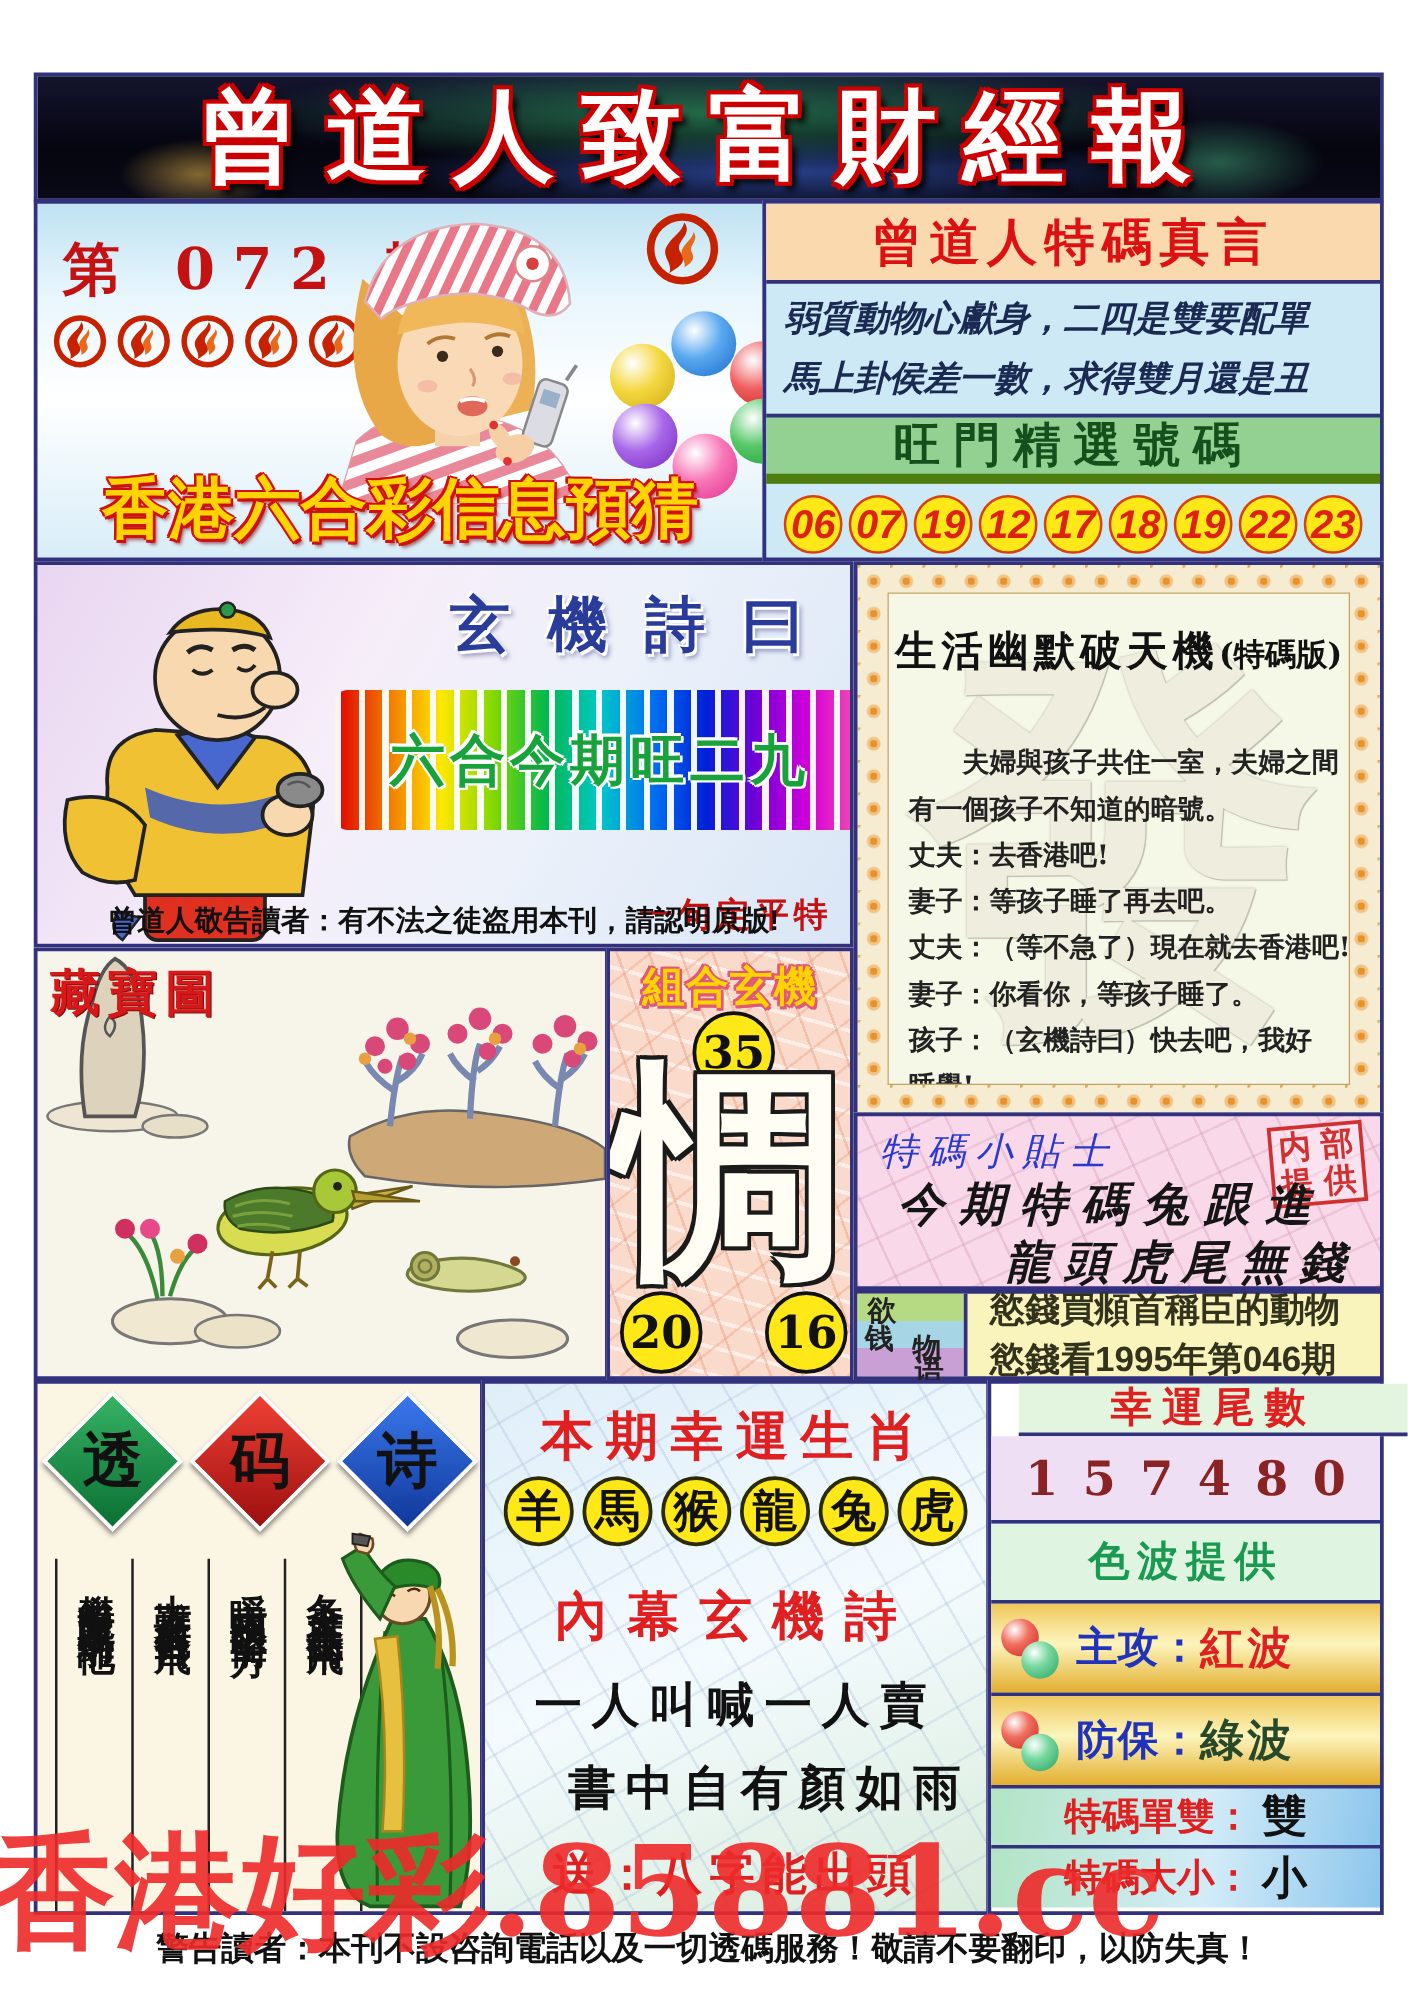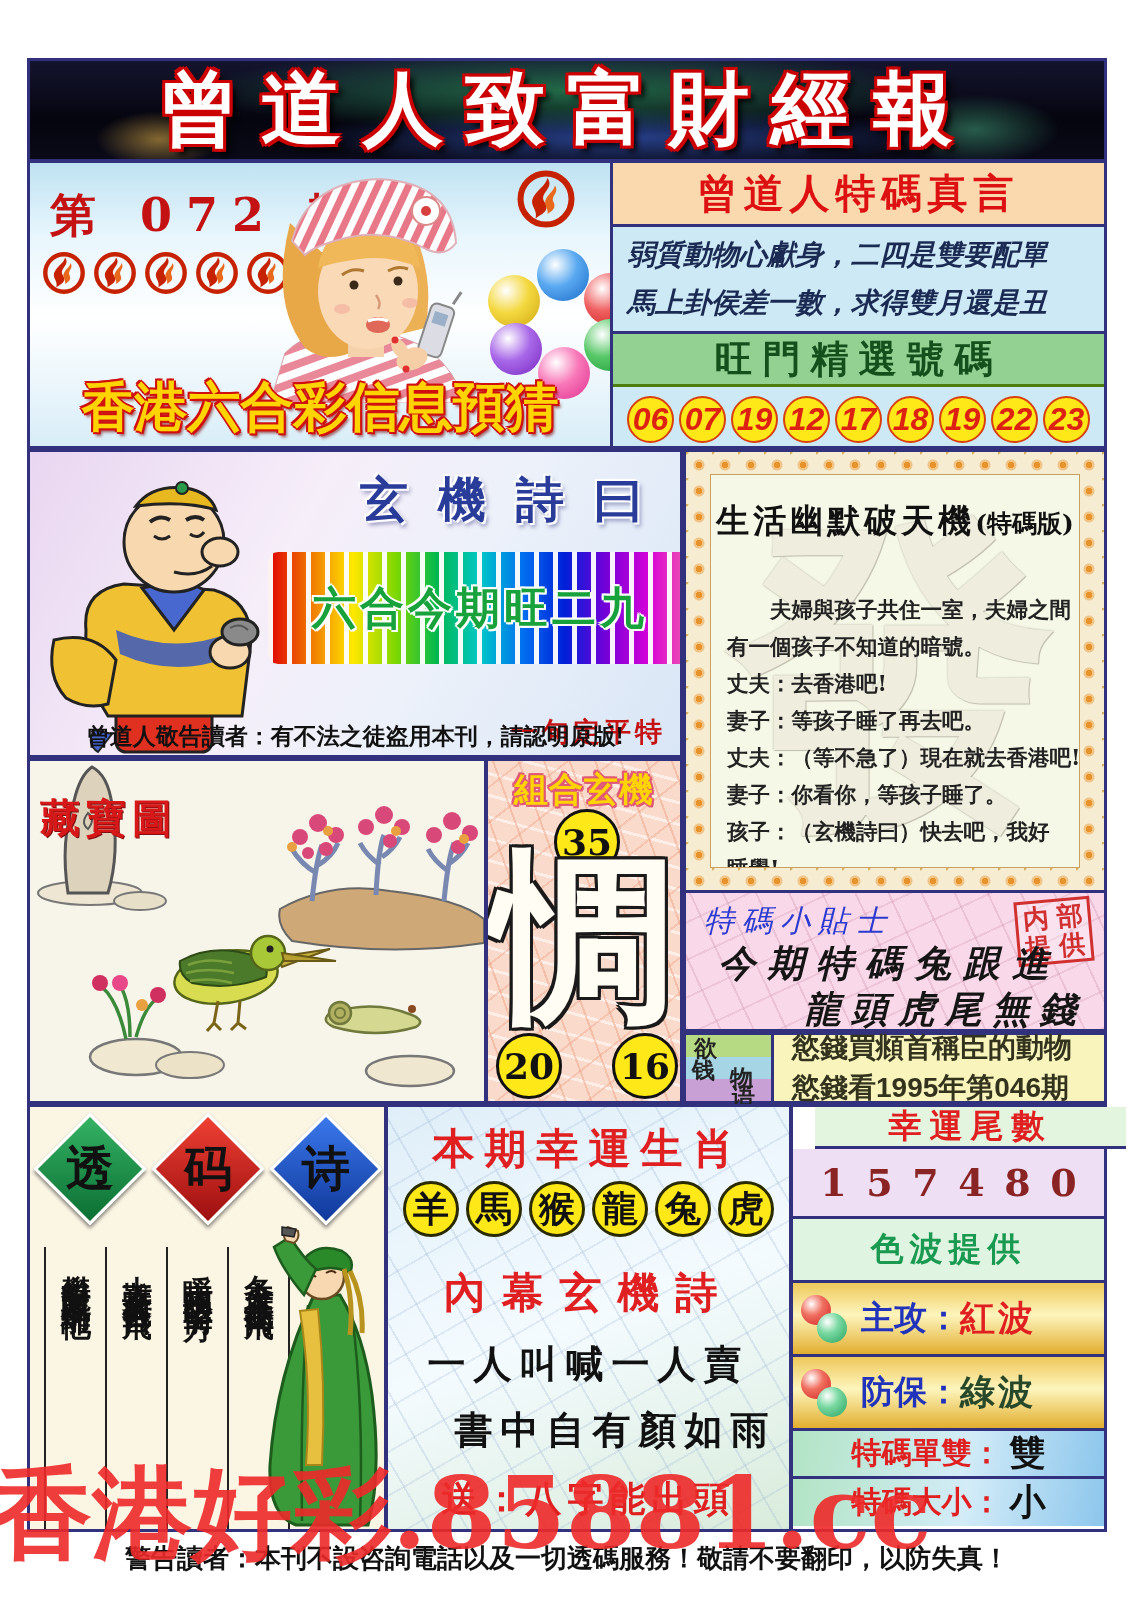--- a/index.html
+++ b/index.html
@@ -38,21 +38,21 @@
   .b-green{left:102px;top:70px;background:radial-gradient(circle at 35% 30%,#fff,#58c868 45%,#1a9a38);}
   .b-pink{left:56px;top:98px;background:radial-gradient(circle at 35% 30%,#fff,#f878b8 45%,#e03090);}
 
   
   #rightTop{left:610px;top:160px;width:497px;height:289px;background:#cde9f6;}
   #truthHead{left:0;top:0;width:100%;height:64px;background:#fbd9ae;border-bottom:3px solid #31317e;
     display:flex;align-items:center;justify-content:center;box-sizing:border-box;}
   #truthHead span{font-size:40px;font-weight:bold;color:#dd1111;letter-spacing:6px;font-family:"DejaVu Serif",serif;}
   #truthLines{left:0;top:64px;width:100%;height:104px;display:flex;flex-direction:column;justify-content:space-evenly;}
   #truthLines p{margin:0;padding-left:14px;font-size:28px;font-weight:bold;font-style:italic;color:#1a2a52;white-space:nowrap;}
-  #wangBar{left:0;top:168px;width:100%;height:56px;background:#93d193;border-top:3px solid #31317e;border-bottom:3px solid #4d7c0f;
+  #wangBar{left:0;top:168px;width:100%;height:56px;background:#93d193;border-top:3px solid #31317e;border-bottom:8px solid #4d7c0f;
     display:flex;align-items:center;justify-content:center;box-sizing:border-box;}
   #wangBar span{font-size:38px;font-weight:bold;color:#14501c;letter-spacing:10px;}
   #numRow{left:0;top:224px;width:100%;height:65px;display:flex;align-items:center;justify-content:center;gap:5px;}
   .numBall{width:47px;height:47px;border-radius:50%;background:#ffe818;border:2px solid #d84010;box-sizing:border-box;
     display:flex;align-items:center;justify-content:center;font-size:32px;font-weight:bold;color:#dd2211;font-style:italic;}
 
   
   #midLeft{left:27px;top:449px;width:656px;height:309px;background:
     linear-gradient(120deg,#e9d6f1 0%,#f6eef9 38%,#ecf1fa 62%,#d9e6f6 100%);overflow:hidden;}
   #mysticTitle{left:330px;top:16px;font-size:48px;font-weight:bold;color:#2a3c9a;letter-spacing:30px;white-space:nowrap;
@@ -79,21 +79,21 @@
     color:#efeddd;text-shadow:0 0 2px #b8b6a6,1px 1px 0 #c8c6b6;}
   #humorTitle{left:0;top:24px;width:100%;text-align:center;white-space:nowrap;}
   #humorTitle .m{font-size:33px;font-weight:bold;color:#111;letter-spacing:4px;font-family:"DejaVu Serif",serif;}
   #humorTitle .s{font-size:25px;font-weight:bold;color:#111;font-family:"DejaVu Serif",serif;}
   #humorText{left:16px;top:108px;width:350px;margin-top:12px;}
   #humorText p{margin:0 0 8px 0;font-size:21.5px;font-weight:bold;color:#222;font-family:"DejaVu Serif",serif;white-space:nowrap;}
 
   
   #treasure{left:27px;top:758px;width:460px;height:346px;background:#f7f4ea;overflow:hidden;}
   #treasureTitle{left:10px;top:6px;font-size:40px;font-weight:bold;color:#d81818;letter-spacing:6px;font-family:Liberation Sans, sans-serif;
-    text-shadow:1px 1px 0 #801010;margin-top:24px;}
+    text-shadow:1px 1px 0 #801010;}
 
   
   #combo{left:485px;top:758px;width:198px;height:346px;
     background-color:#fadbcb;
     background-image:
       repeating-linear-gradient(70deg,rgba(236,150,120,.40) 0 2px,transparent 2px 24px),
       repeating-linear-gradient(-38deg,rgba(236,150,120,.35) 0 2px,transparent 2px 28px),
       repeating-linear-gradient(15deg,rgba(255,255,255,.55) 0 3px,transparent 3px 21px);overflow:hidden;}
   #comboTitle{left:0;top:6px;width:100%;text-align:center;font-size:34px;font-weight:bold;color:#ffd400;white-space:nowrap;letter-spacing:1px;
     text-shadow:2px 0 #e05878,-2px 0 #e05878,0 2px #e05878,0 -2px #e05878,2px 2px #e05878,-2px -2px #e05878;}

